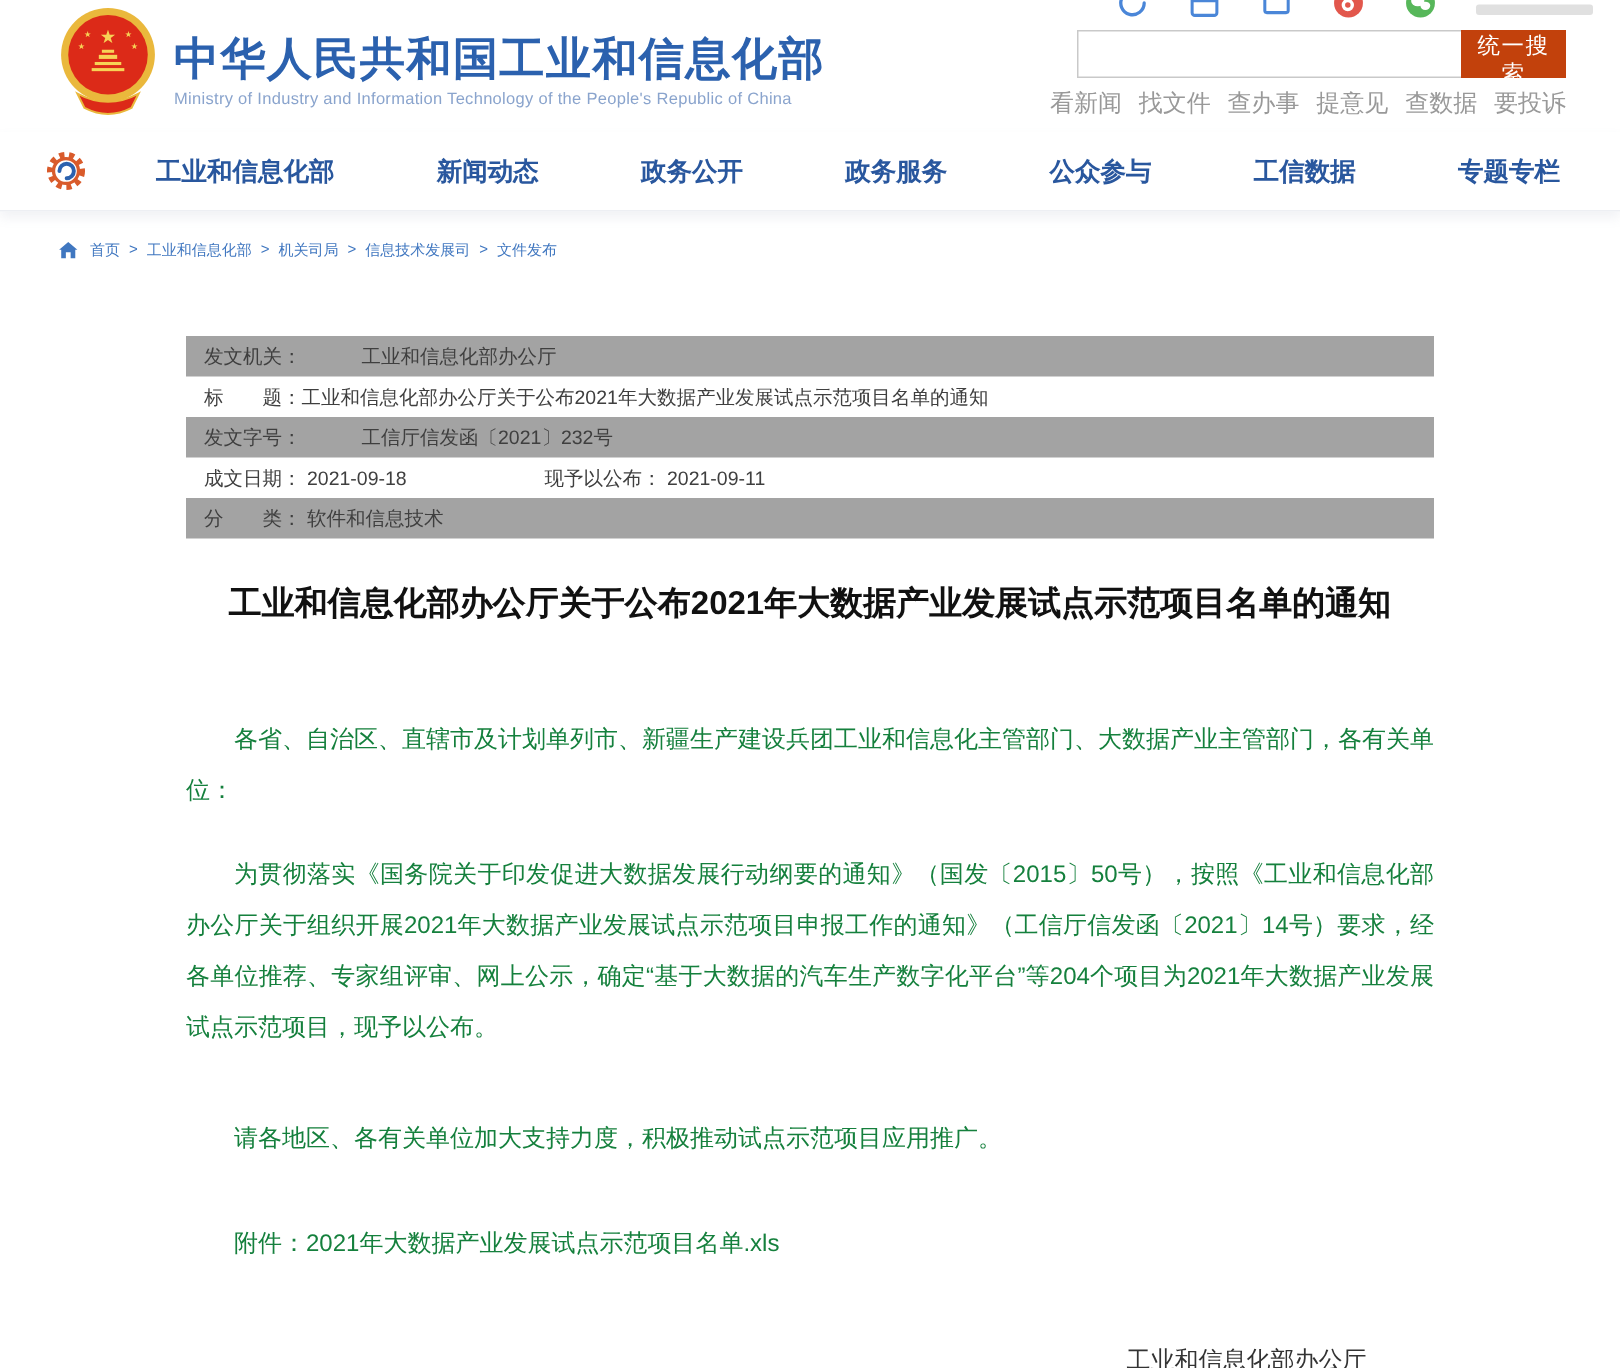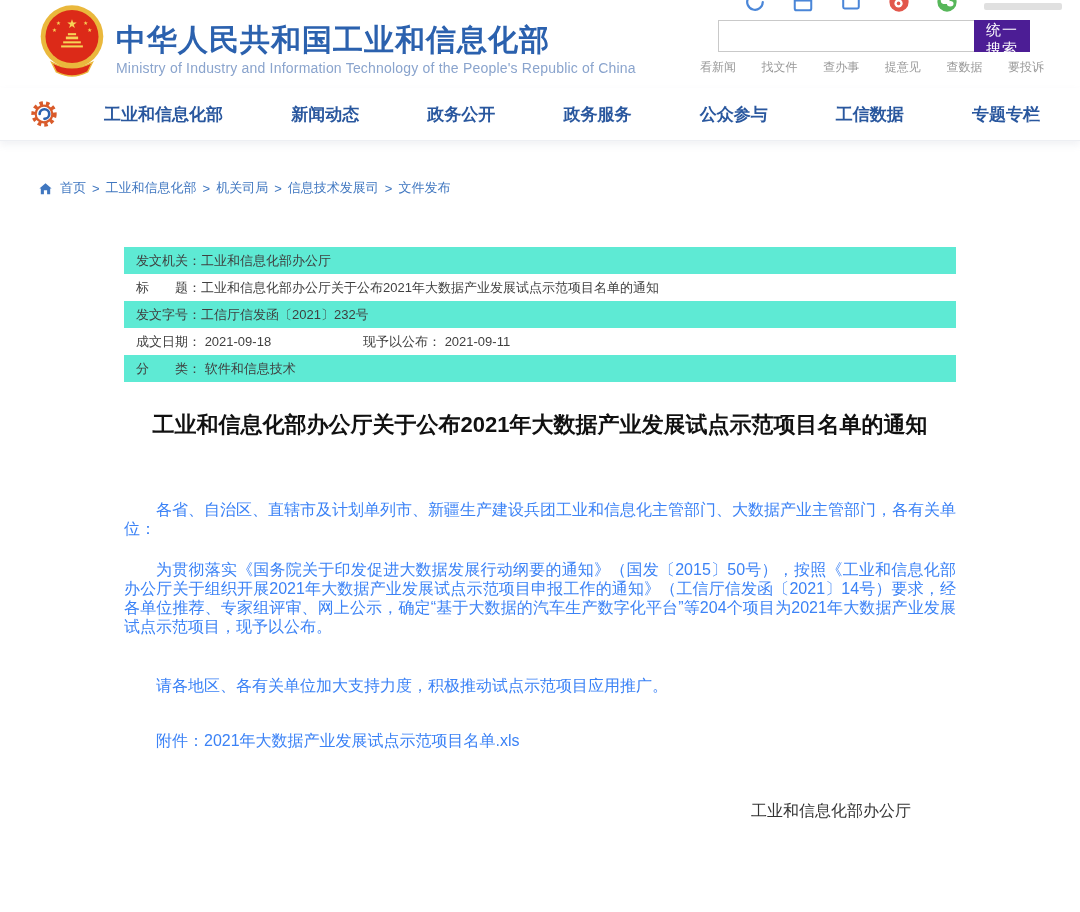--- a/index.html
+++ b/index.html
@@ -7,50 +7,50 @@
     width:1080px;height:912px;overflow:hidden;background:#ffffff;
     font-family:"Liberation Sans","DejaVu Sans",sans-serif;
     -webkit-font-smoothing:antialiased;
   }
   
   .header{position:relative;height:88px;background:#fff;}
   .logo-block{position:absolute;left:38px;top:2px;display:flex;align-items:flex-start;}
   .emblem{width:68px;height:80px;display:block;}
   .title-block{margin-left:10px;margin-top:21px;}
   .site-title{color:#2b61ae;font-size:30px;font-weight:bold;letter-spacing:1px;line-height:34px;}
-  .site-subtitle{color:#8aa4cd;font-size:14px;margin-top:3px;letter-spacing:0.2px;}
+  .site-subtitle{color:#8aa4cd;font-size:11px;margin-top:3px;letter-spacing:0.2px;}
   .topicons{position:absolute;left:744px;top:0;height:14px;overflow:hidden;display:flex;align-items:flex-start;gap:26px;}
   .topicons svg{width:22px;height:22px;margin-top:-9px;display:block;}
   .clip-rect{background:#c7c7c7;opacity:.55;height:7px;border-radius:2px;margin-top:3px;}
   .clip-rect.a{width:78px;}
   .search-block{position:absolute;left:718px;top:20px;display:flex;}
   .search-input{width:243px;height:30px;border:1px solid #c9c9c9;border-right:none;outline:none;padding:0 6px;font-size:14px;}
-  .search-btn{width:56px;height:32px;background:#4c1d95;color:#fff;font-size:15px;border:none;cursor:pointer;letter-spacing:1px;}
-  .quick-links{position:absolute;left:700px;top:59px;width:344px;display:flex;justify-content:space-between;color:#999;font-size:12px;}
+  .search-btn{width:70px;height:32px;background:#c2410c;color:#fff;font-size:15px;border:none;cursor:pointer;letter-spacing:1px;}
+  .quick-links{position:absolute;left:700px;top:59px;width:344px;display:flex;justify-content:space-between;color:#999;font-size:16px;}
   .quick-links span{cursor:pointer;}
   
   .nav{height:52px;display:flex;align-items:center;background:#fff;
        border-bottom:1px solid #edeff3;box-shadow:0 4px 7px rgba(140,150,170,0.12);position:relative;z-index:2;}
   .nav-logo{margin-left:30px;width:28px;height:28px;}
   .nav-items{display:flex;flex:1;margin-left:46px;margin-right:40px;justify-content:space-between;}
   .nav-item{color:#29579e;font-size:17px;font-weight:bold;cursor:pointer;white-space:nowrap;}
   
-  .breadcrumb{margin:38px 0 0 38px;color:#4077c0;font-size:13px;display:flex;align-items:center;}
+  .breadcrumb{margin:18px 0 0 38px;color:#4077c0;font-size:10px;display:flex;align-items:center;}
   .breadcrumb .home-icon{margin-right:7px;display:block;}
   .breadcrumb .crumb{cursor:pointer;}
   .breadcrumb .sep{margin:0 6px;}
   
   .doc{width:832px;margin:50px auto 0;}
   .meta-table{width:100%;}
   .meta-row{display:flex;height:27px;line-height:27px;font-size:13px;color:#3f3f3f;padding-left:12px;box-sizing:border-box;}
-  .meta-row.odd{background:#5eead4;}
+  .meta-row.odd{background:#a3a3a3;gap:40px;}
   .meta-cell-left{width:227px;flex:none;}
   .meta-label{color:#3f3f3f;}
   .doc-title{font-size:22px;font-weight:bold;color:#111;text-align:center;margin-top:28px;line-height:30px;}
-  .para{font-size:16px;line-height:19px;color:#3b82f6;text-align:justify;text-indent:2em;}
+  .para{font-size:16px;line-height:34px;color:#15803d;text-align:justify;text-indent:2em;}
   .salutation{margin-top:60px;}
   .body-para{margin-top:22px;}
   .push-para{margin-top:40px;}
   .attachment{margin-top:36px;}
   .attachment .att-link{cursor:pointer;}
   .sig{margin-top:44px;text-align:right;padding-right:45px;font-size:16px;color:#333;line-height:34px;}
 </style>
 </head>
 <body>
 

